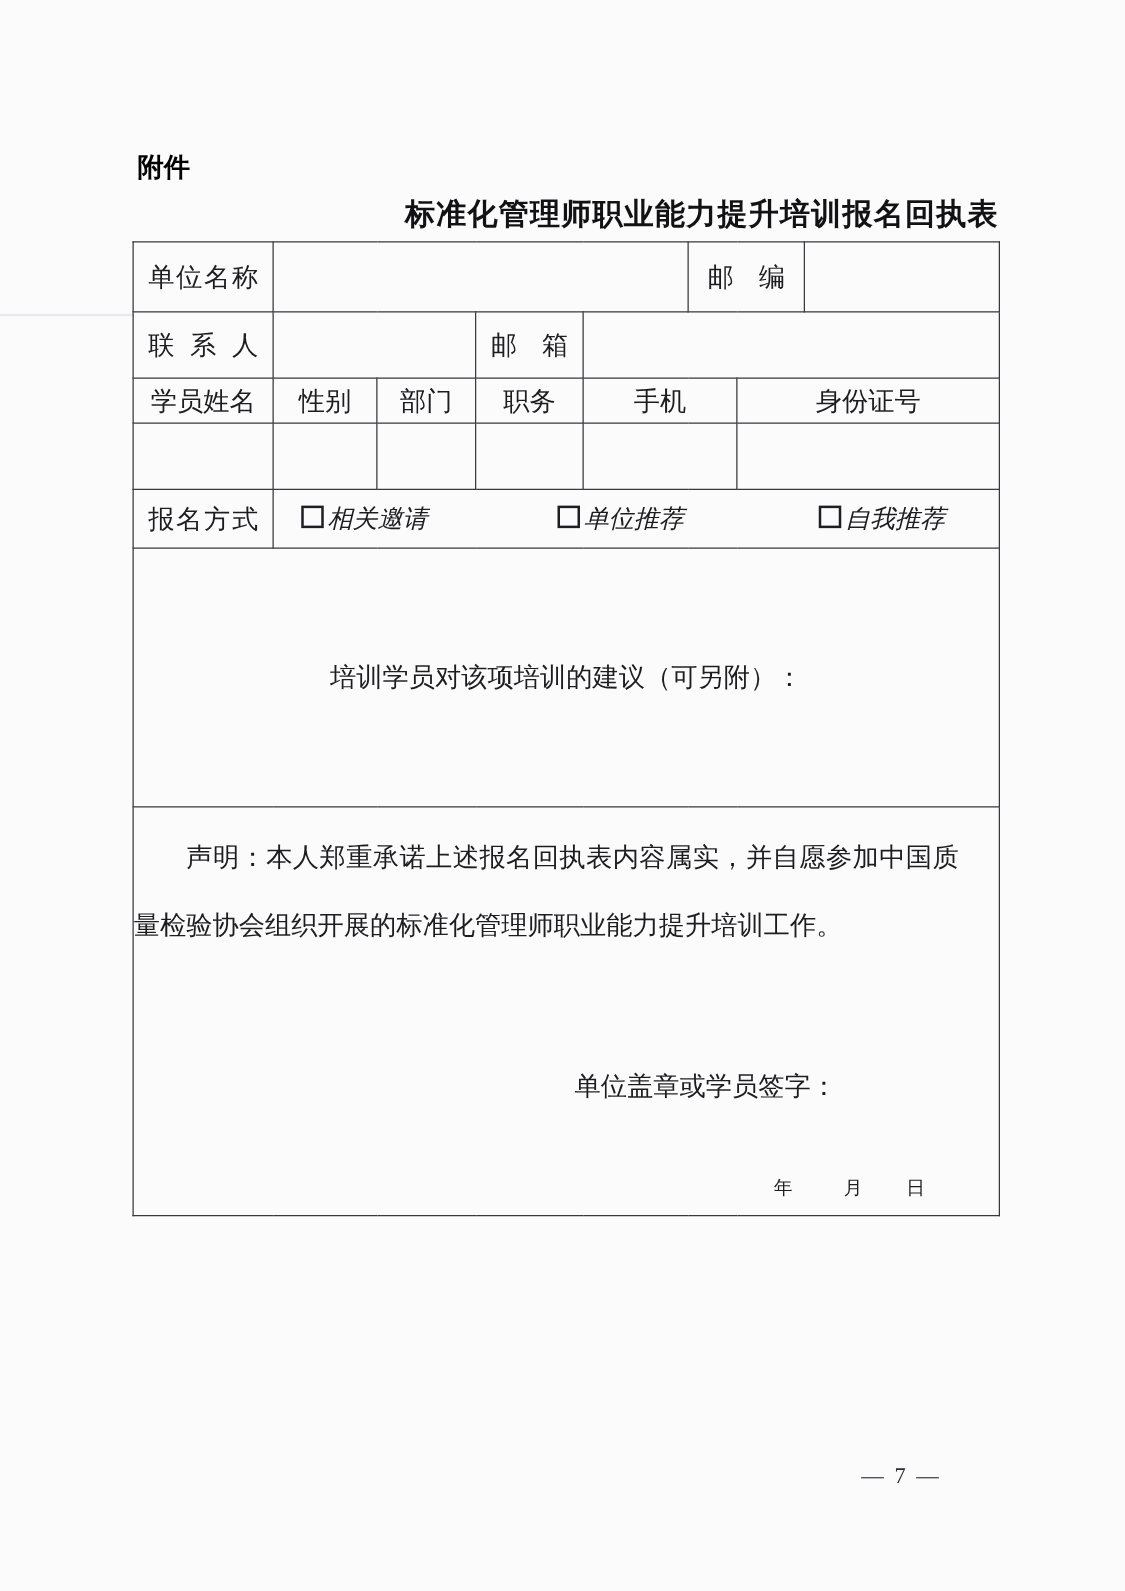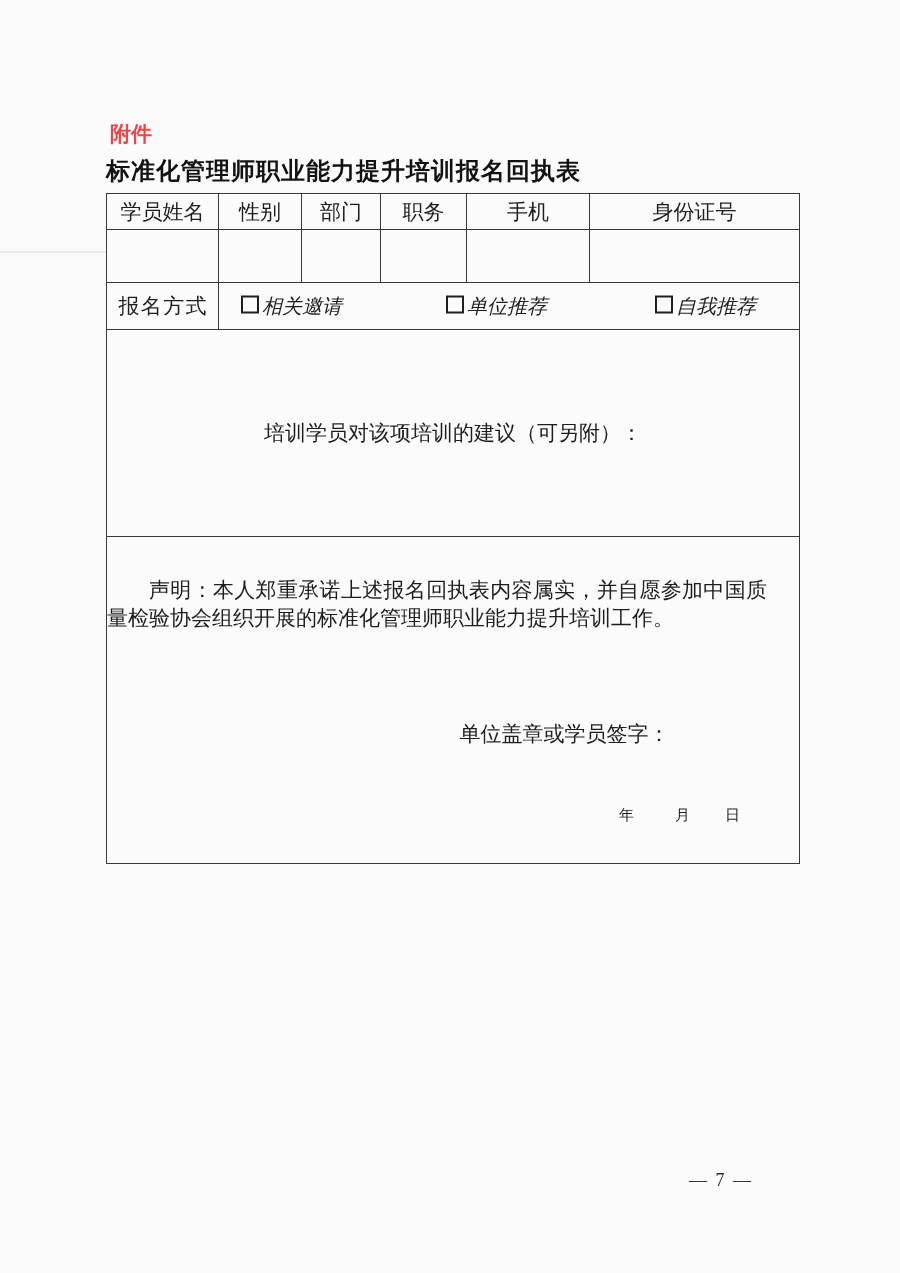--- a/index.html
+++ b/index.html
@@ -18,27 +18,27 @@
     left: 0; top: 251px;
     width: 107px; height: 2px;
     background: #e9e9ee;
   }
   .attachment {
     position: absolute;
     left: 110px; top: 120px;
     font-family: "Liberation Sans", "DejaVu Sans", sans-serif;
     font-weight: bold;
     font-size: 21px;
-    color: #ef4444;
+    color: #000000;
   }
   .doc-title {
     position: absolute;
     left: 106px; top: 155px;
     width: 693px;
-    text-align: left;
+    text-align: right;
     font-family: "Liberation Sans", "DejaVu Sans", sans-serif;
     font-weight: bold;
     font-size: 24px;
     letter-spacing: 1px;
     color: #121214;
     white-space: nowrap;
   }
   table.form {
     position: absolute;
     left: 106px; top: 193px;
@@ -96,21 +96,21 @@
   td.declaration-cell {
     vertical-align: top;
     text-align: left;
     padding: 20px 8px 0 8px;
   }
   .decl-text {
     width: 660px;
     margin: 0;
     text-indent: 42px;
     text-align: justify;
-    line-height: 28px;
+    line-height: 54px;
     font-size: 21px;
   }
   .signature-line {
     margin: 88px 0 0 223px;
     font-size: 21px;
   }
   .date-line {
     margin: 58px 0 0 453px;
     font-size: 15px;
     white-space: nowrap;
@@ -143,22 +143,34 @@
         <col style="width:83px">
         <col style="width:79px">
         <col style="width:86px">
       <col style="width:84px">
         <col style="width:39px">
         <col style="width:54px">
         <col style="width:156px">
     </colgroup>
 
     <tbody>
-
-
+        <tr style="height:56px">
+      <td><span class="jlabel">单位名称</span></td>
+      <td colspan="4"></td>
+      <td colspan="2"><span class="jlabel-sm">邮编</span></td>
+      <td></td>
+    </tr>
+
+
+    <tr style="height:53px">
+      <td><span class="jlabel">联系人</span></td>
+      <td colspan="2"></td>
+      <td><span class="jlabel-sm">邮箱</span></td>
+      <td colspan="4"></td>
+    </tr>
 
 
     <tr style="height:36px">
       <td>学员姓名</td>
       <td>性别</td>
       <td>部门</td>
       <td>职务</td>
       <td colspan="2">手机</td>
       <td colspan="2">身份证号</td>
     </tr>

